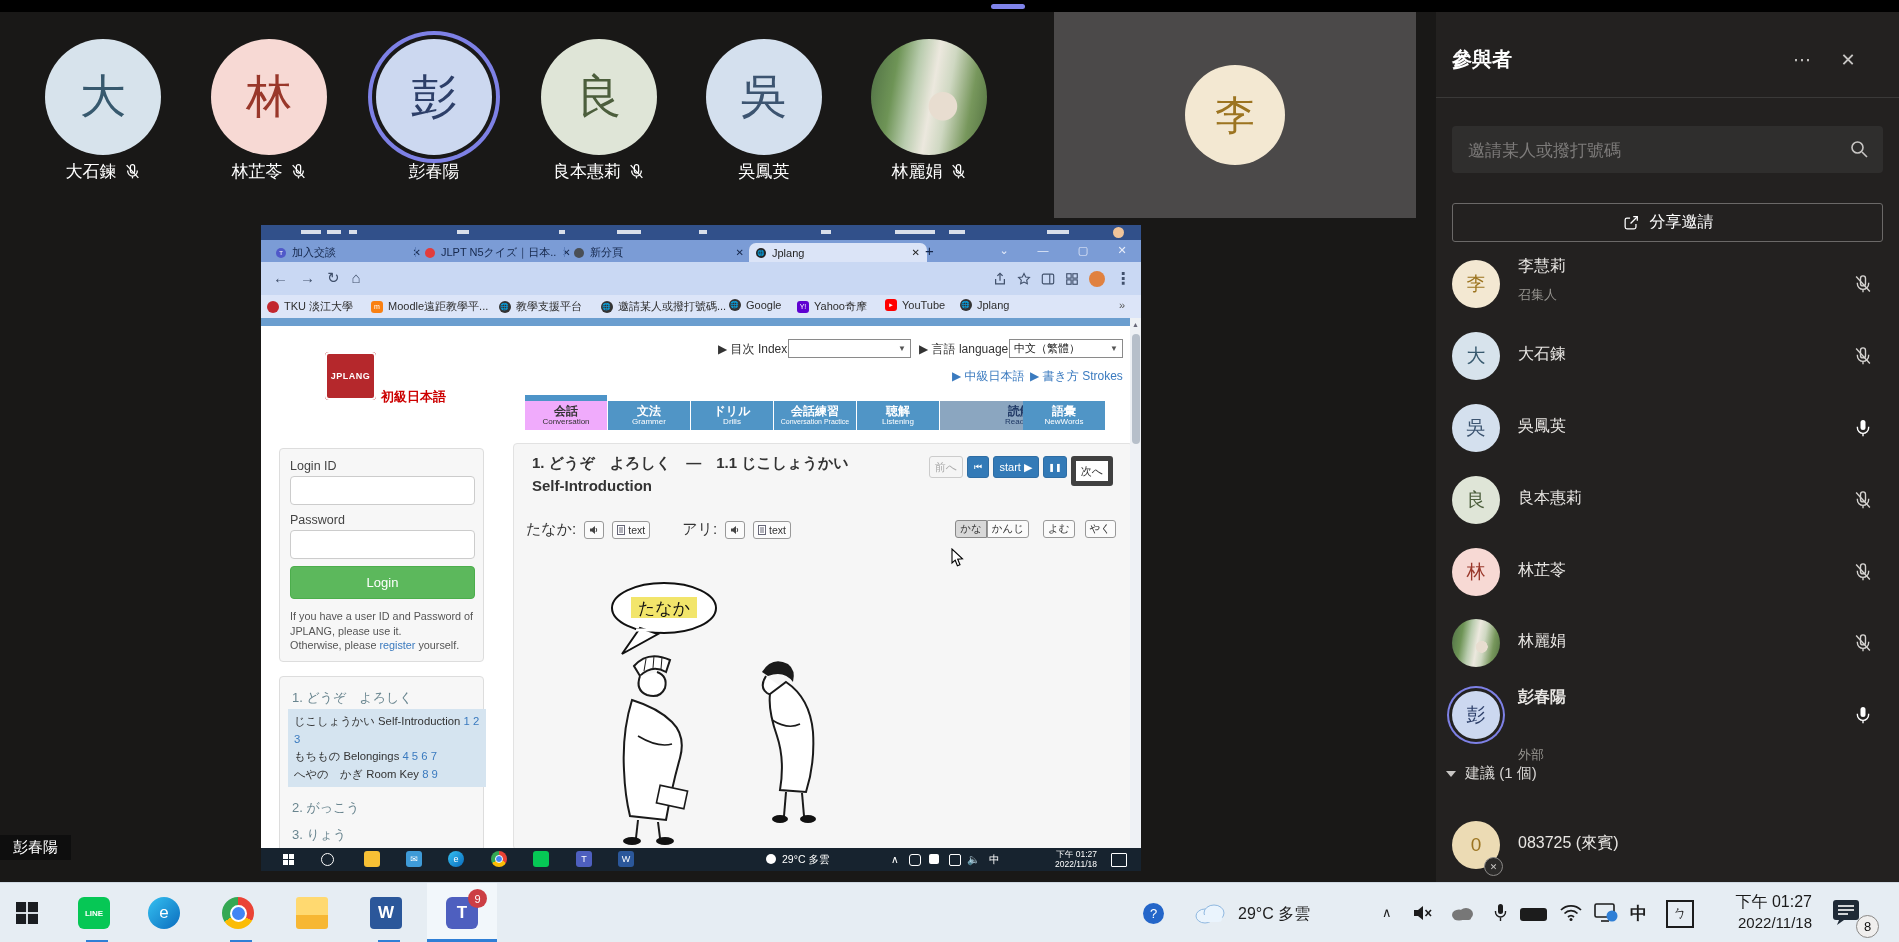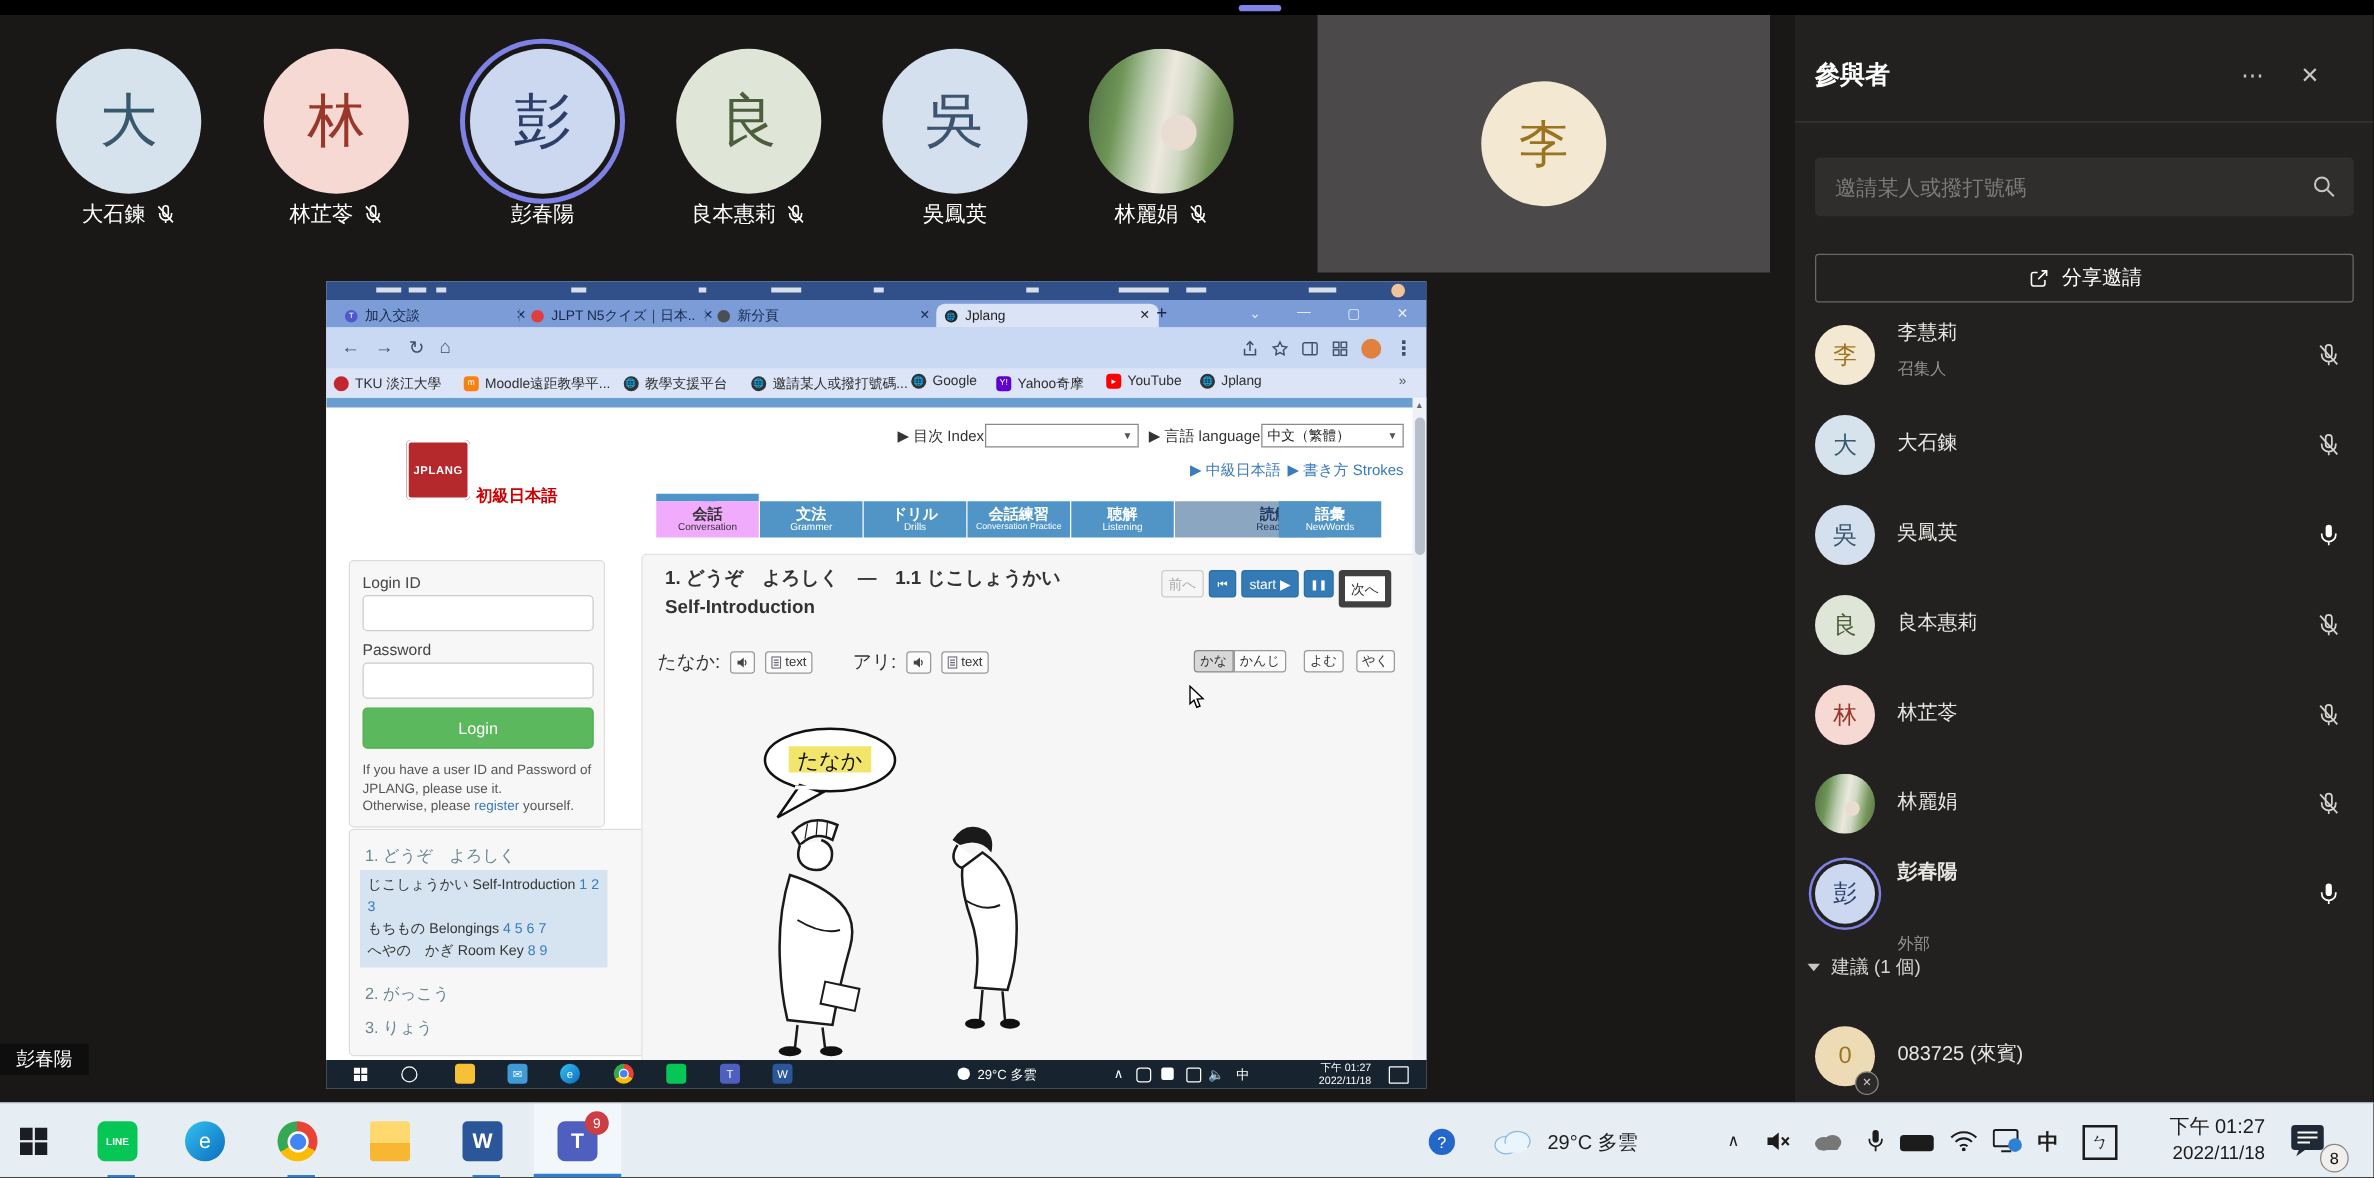--- a/index.html
+++ b/index.html
@@ -79,21 +79,21 @@
   .ntab.muted{background:#8ba6c0;color:#1f3864;padding-left:39px;}
   #ntab-topbar{left:264px;top:77px;width:82px;height:6px;background:#4d94c8;}
   #ntab-arrow{left:300px;top:83px;width:0;height:0;border-left:6px solid transparent;border-right:6px solid transparent;border-top:6px solid #4d94c8;}
   .panel{position:absolute;background:#f7f7f7;border:1px solid #ddd;border-radius:4px;}
   #p-login{left:18px;top:130px;width:203px;height:212px;}
   .lg-lbl{position:absolute;left:10px;font-size:12.5px;color:#444;}
   .lg-in{position:absolute;left:10px;width:179px;height:25px;border:1px solid #ccc;border-radius:4px;background:#fff;}
   #lg-btn{position:absolute;left:10px;top:117px;width:183px;height:31px;background:#5cb85c;border:1px solid #4cae4c;border-radius:4px;color:#fff;font-size:13px;display:flex;align-items:center;justify-content:center;}
   #lg-note{position:absolute;left:10px;top:160px;width:185px;font-size:10.8px;color:#555;line-height:1.35;}
   #lg-note a{color:#3a7abf;text-decoration:none;}
-  #p-lessons{left:18px;top:345px;width:203px;height:180px;padding-left:48px;}
+  #p-lessons{left:18px;top:358px;width:203px;height:180px;}
   .ls-t{position:absolute;left:12px;font-size:13px;color:#69858f;}
   #ls-box{position:absolute;left:8px;top:32px;width:186px;background:#d5e4f0;padding:4px 6px;font-size:11.3px;color:#333;line-height:1.55;}
   .ls-num{color:#3a7abf;}
   #p-main{left:252px;top:125px;width:618px;height:405px;background:#f6f6f6;border:1px solid #e2e2e2;border-radius:4px;}
   #ls-title{position:absolute;left:18px;top:8px;font-size:15px;font-weight:bold;color:#333;line-height:1.5;width:430px;}
   .cbtn{position:absolute;top:12px;height:20px;border-radius:3px;font-size:11px;display:flex;align-items:center;justify-content:center;}
   .cbtn.gray{background:#f5f5f5;border:1px solid #ccc;color:#aaa;}
   .cbtn.blue{background:#337ab7;border:1px solid #2e6da4;color:#fff;}
   .cbtn.white{background:#fff;border:5px solid #404040;color:#333;}
   .c-lbl{font-size:15px;color:#333;}

